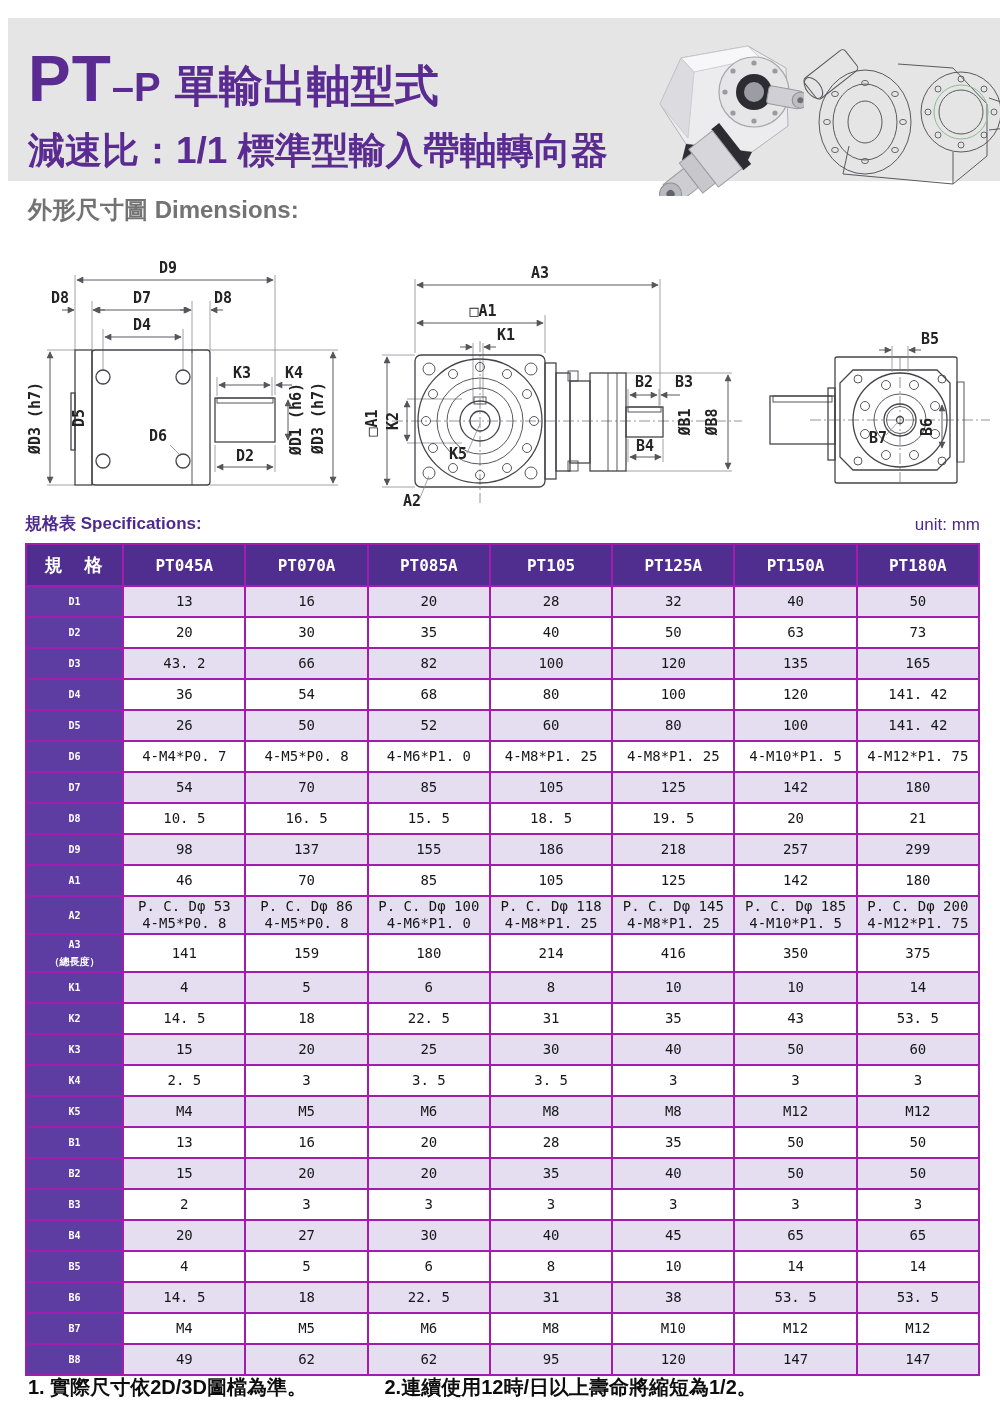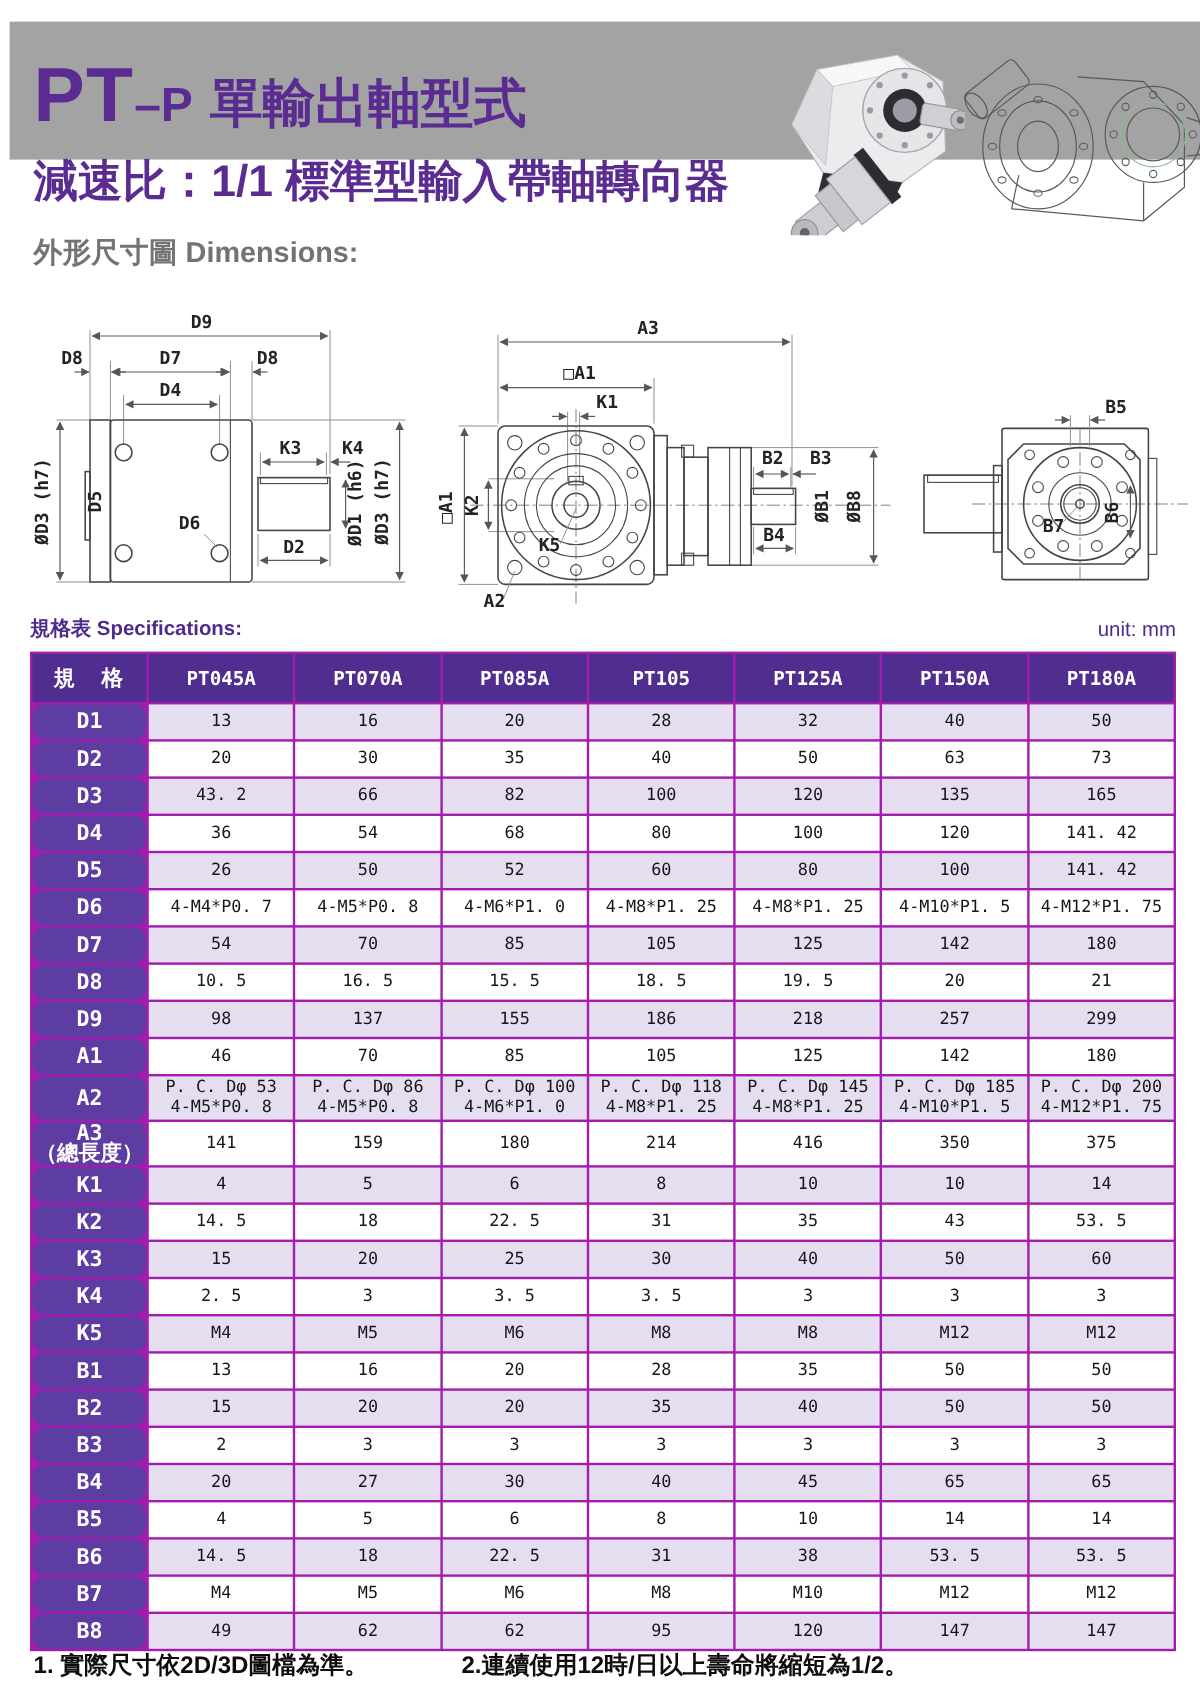--- a/index.html
+++ b/index.html
@@ -1,20 +1,20 @@
 <!DOCTYPE html>
 <html><head>
 <meta charset="utf-8">
 <style>
   html,body{margin:0;padding:0;background:#ffffff;}
   .page{position:relative;width:1000px;height:1417px;background:#ffffff;overflow:hidden;
         font-family:"Liberation Sans",sans-serif;}
 
   
-  .band{position:absolute;left:8px;top:18px;width:992px;height:115px;background:#a3a3a3;}
+  .band{position:absolute;left:8px;top:18px;width:992px;height:163px;background:#e5e5e5;}
   .titleline{position:absolute;left:20px;top:24px;white-space:nowrap;color:#5a2b91;}
   .brand{font-size:64px;font-weight:bold;letter-spacing:1px;}
   .variant{font-size:40px;font-weight:bold;}
   .tname{font-size:44px;font-weight:bold;margin-left:14px;}
   .subtitle{position:absolute;left:20px;top:108px;font-size:37px;font-weight:bold;color:#5a2b91;white-space:nowrap;}
   .photo{position:absolute;left:628px;top:12px;}
   .lineart{position:absolute;left:795px;top:16px;}
 
   
   .dimtitle{position:absolute;left:28px;top:194px;font-size:24px;font-weight:bold;color:#737373;}
@@ -33,21 +33,21 @@
   .dlabel{font-family:"DejaVu Sans Mono",monospace;font-size:15px;font-weight:bold;fill:#232323;}
 
   
   .spec-table{position:absolute;left:25px;top:543px;width:955px;table-layout:fixed;
               border-collapse:separate;border-spacing:2px;background:#a21caf;}
   .spec-table th,.spec-table td{text-align:center;vertical-align:middle;overflow:hidden;}
   .colhead{background:#502e90;color:#ffffff;height:38px;
            font-family:"DejaVu Sans Mono",monospace;font-size:16px;font-weight:bold;}
   .colhead.cjk{font-family:"Liberation Sans",sans-serif;font-size:18px;letter-spacing:2px;}
   .rowlabel{background:#5d3da1;color:#ffffff;height:27px;white-space:pre-line;line-height:17px;
-            font-family:"DejaVu Sans Mono",monospace;font-size:18px;font-weight:bold;border-radius:10px;}
+            font-family:"DejaVu Sans Mono",monospace;font-size:10px;font-weight:bold;}
   .spec-table td{background:#ffffff;color:#17171a;height:27px;white-space:pre-line;line-height:17px;
                  font-family:"DejaVu Sans Mono",monospace;font-size:14px;}
   .spec-table tbody tr:nth-child(odd) td{background:#e4def0;}
 
   
   .notes{position:absolute;left:28px;top:1374px;font-size:20px;font-weight:bold;color:#0d0d0d;white-space:nowrap;}
   .note2{margin-left:72px;}
 </style>
 </head>
 <body>

